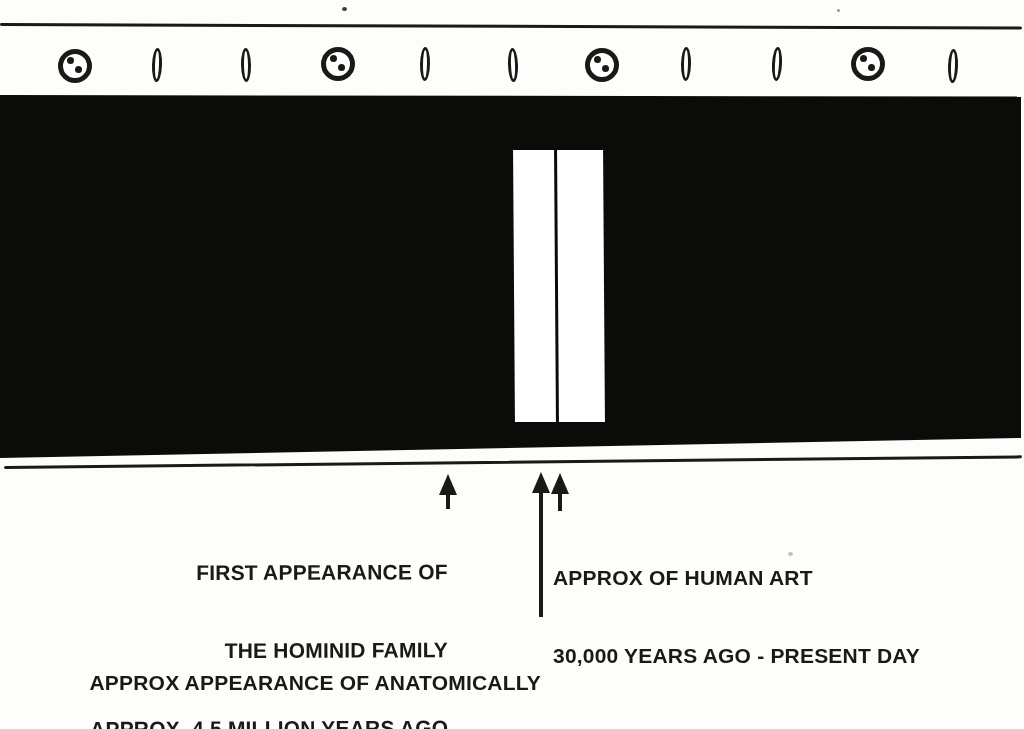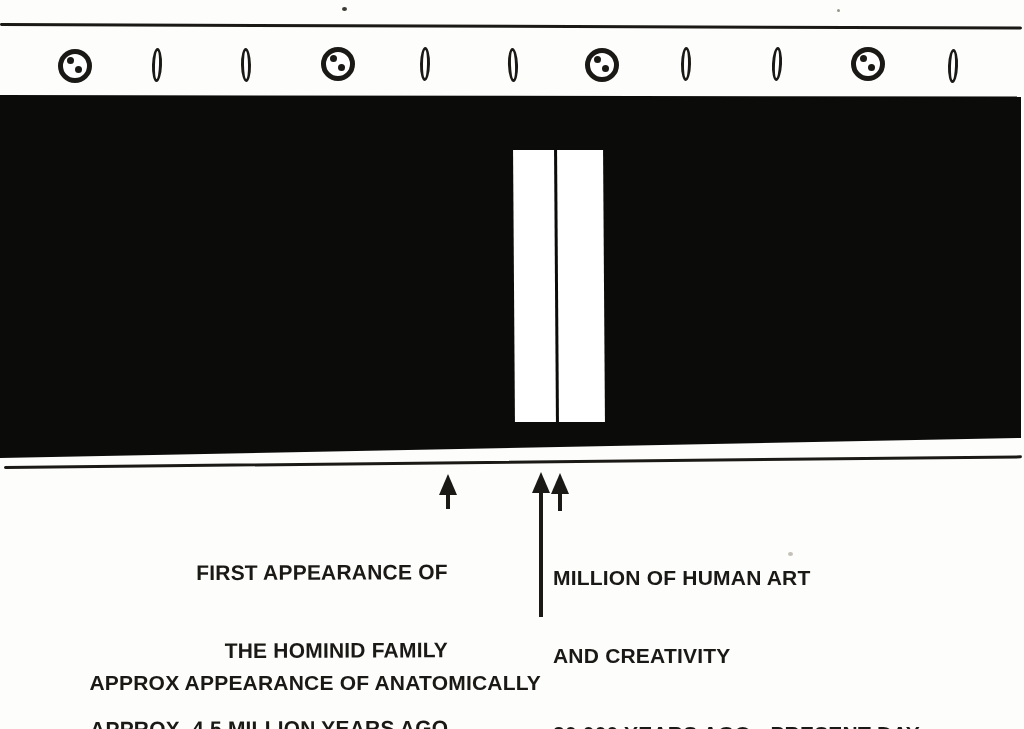--- a/index.html
+++ b/index.html
@@ -131,22 +131,21 @@
     <div class="stem"></div>
   </div>
 
   <div class="ann ann-hominid">
     <div>FIRST APPEARANCE OF</div>
     <div>THE HOMINID FAMILY</div>
     <div>APPROX  4.5 MILLION YEARS AGO</div>
   </div>
 
   <div class="ann ann-art">
-    <div>MILLION OF HUMAN ART</div>
-    <div>AND CREATIVITY</div>
+    <div>APPROX OF HUMAN ART</div>
     <div>30,000 YEARS AGO - PRESENT DAY</div>
   </div>
 
   <div class="ann ann-modern">
     <div>APPROX APPEARANCE OF ANATOMICALLY</div>
     
     
   </div>
 
   <div class="speck speck-1"></div>

